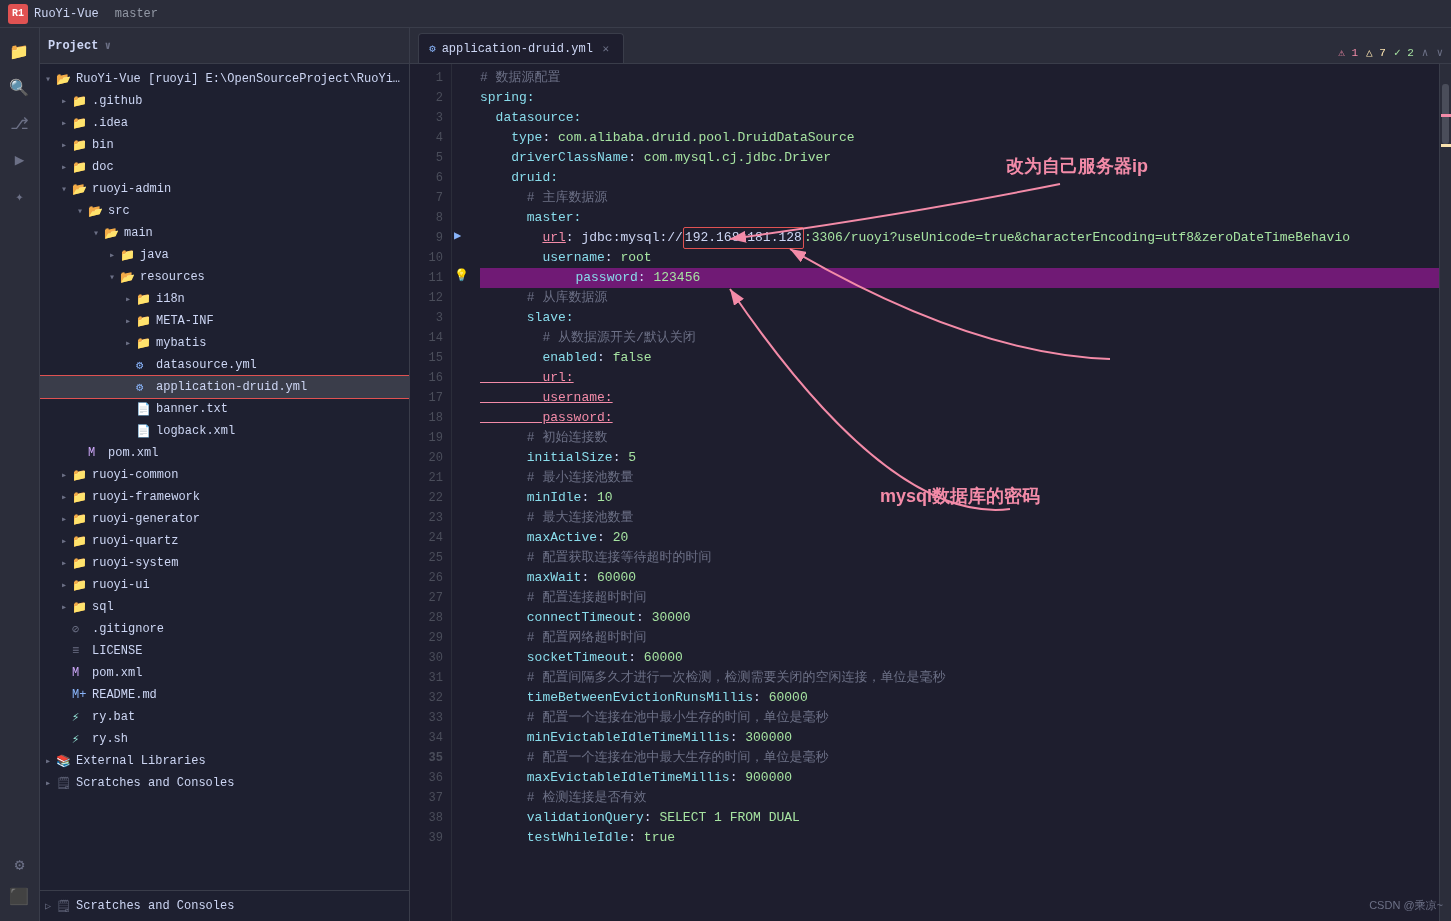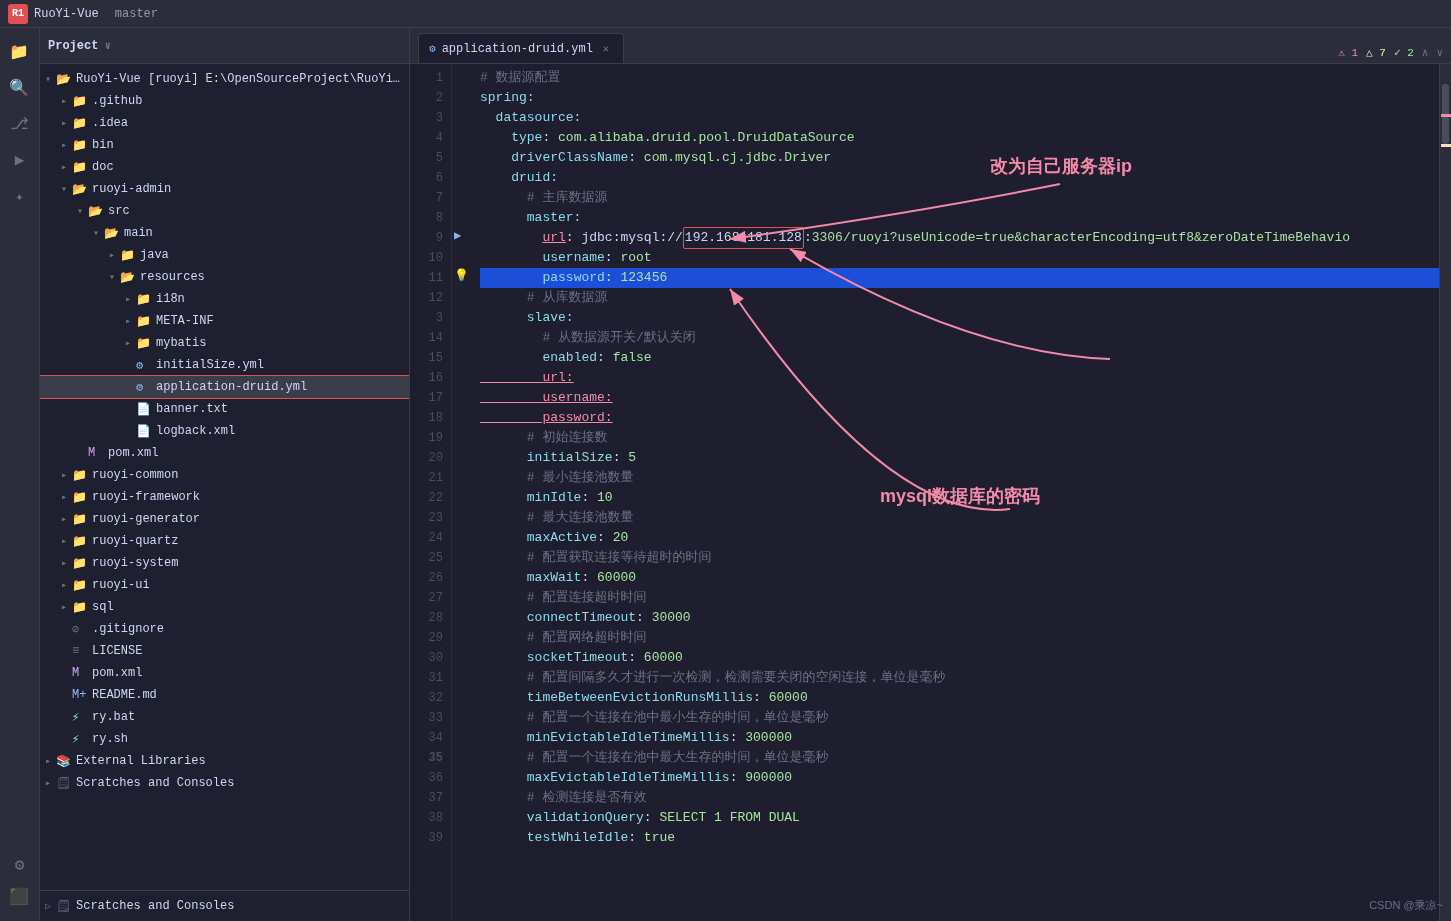--- a/index.html
+++ b/index.html
@@ -220,21 +220,21 @@
       line-height: 20px;
       white-space: pre;
       position: relative;
     }
 
     .code-line {
       height: 20px;
       display: flex;
       align-items: center;
     }
-    .code-line.highlighted-line { background: #1d4ed8; }
+    .code-line.highlighted-line { background: #701a75; padding-left: 33px; }
 
     
     .c-comment { color: #6c7086; }
 
     
     .editor-scrollbar {
       width: 12px;
       background: #2b2d3a;
       border-left: 1px solid #3a3d4a;
     }
@@ -420,21 +420,21 @@
           <span class="tree-label">mybatis</span>
         </div>
         <div class="tree-node">
           <span class="tree-indent"></span>
           <span class="tree-indent"></span>
           <span class="tree-indent"></span>
           <span class="tree-indent"></span>
           <span class="tree-indent"></span>
           <span class="tree-arrow"></span>
           <span class="tree-icon" style="color: rgb(137, 180, 250);">⚙</span>
-          <span class="tree-label">initialSize.yml</span>
+          <span class="tree-label">datasource.yml</span>
         </div>
         <div class="tree-node highlighted">
           <span class="tree-indent"></span>
           <span class="tree-indent"></span>
           <span class="tree-indent"></span>
           <span class="tree-indent"></span>
           <span class="tree-indent"></span>
           <span class="tree-arrow"></span>
           <span class="tree-icon" style="color: rgb(137, 180, 250);">⚙</span>
           <span class="tree-label" style="color: rgb(205, 214, 244);">application-druid.yml</span>
@@ -638,21 +638,21 @@
       <div class="editor-scrollbar">
         <div style="height:60px; background:#4a4d5a; border-radius:3px; margin:20px 2px;"></div>
 
         <div style="position:absolute; right:0; top:50px; width:10px; height:3px; background:#f38ba8;"></div>
         <div style="position:absolute; right:0; top:80px; width:10px; height:3px; background:#f9e2af;"></div>
       </div>
 
       <div class="annotations-overlay" id="annotations-overlay">
         <svg class="arrow-svg" id="arrow-svg" xmlns="http://www.w3.org/2000/svg"></svg>
 
-        <div class="annotation-label" style="top: 90px; left: 580px; font-size:18px; color:#f38ba8;">改为自己服务器ip</div>
+        <div class="annotation-label" style="top: 90px; left: 596px; font-size:18px; color:#f38ba8;">改为自己服务器ip</div>
 
 
         <div class="annotation-label" style="top: 420px; left: 470px; font-size:18px; color:#f38ba8;">mysql数据库的密码</div>
 
         <svg style="position:absolute;top:0;left:0;width:100%;height:100%;pointer-events:none;overflow:visible;" xmlns="http://www.w3.org/2000/svg">
           <defs>
             <marker id="arrowhead" markerWidth="8" markerHeight="6" refX="8" refY="3" orient="auto">
               <polygon points="0 0, 8 3, 0 6" fill="#f38ba8"></polygon>
             </marker>
           </defs>

